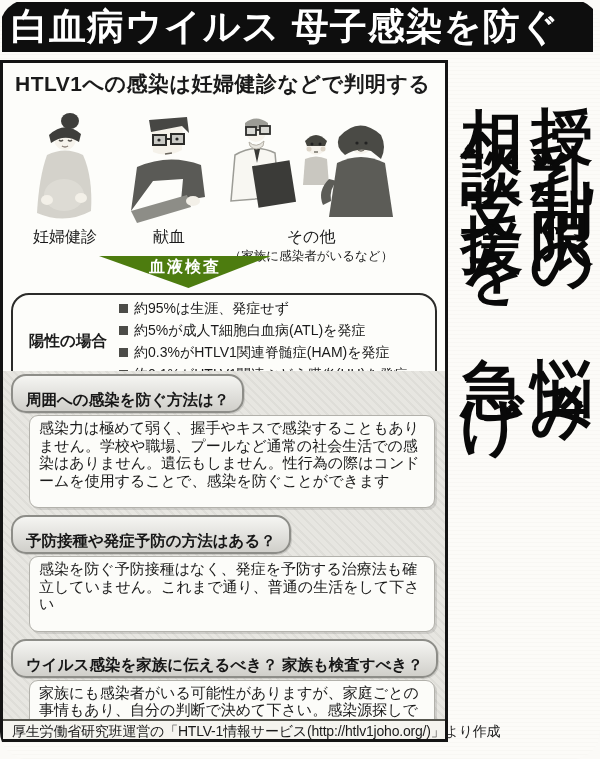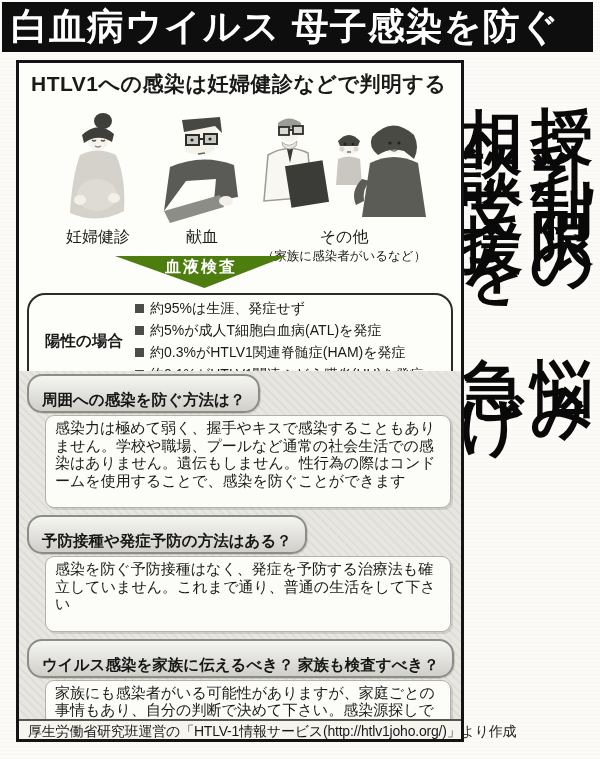--- a/index.html
+++ b/index.html
@@ -3,43 +3,43 @@
 <meta charset="utf-8">
 <style>
   * { margin:0; padding:0; box-sizing:border-box; }
   html,body { width:600px; height:759px; }
   body {
     font-family:"Liberation Sans","DejaVu Sans",sans-serif;
     background:#fbfaf7; color:#1a1a1a;
     -webkit-font-smoothing:antialiased;
   }
   .page { position:relative; width:600px; height:759px; overflow:hidden;
-    background:repeating-linear-gradient(0deg, rgba(150,148,140,0.04) 0 1px, transparent 1px 4px), #fcfbf8; }
+    background:repeating-linear-gradient(0deg, rgba(150,148,140,0.04) 0 1px, transparent 1px 4px), #fcfbf8;border-radius:27px; }
 
   
   .banner { position:absolute; left:2px; top:2px; width:591px; height:50px;
     background:#0e0e0e; color:#fff; display:flex; align-items:center;
     padding-left:9px; }
   .banner span { font-size:37px; font-weight:bold; letter-spacing:1px; white-space:nowrap; }
 
   
   .v-headline { position:absolute; top:57px; right:3px; width:140px; height:700px;
     writing-mode:vertical-rl; text-orientation:upright;
     font-family:"DejaVu Serif","Liberation Serif",serif; font-weight:bold;
     font-size:62px; letter-spacing:36px; line-height:70px; color:#090909; }
   .v-headline .vcol { height:100%; }
 
   
-  .infobox { position:absolute; left:16px; top:60px; width:448px; height:682px;
+  .infobox { position:absolute; left:0; top:60px; width:448px; height:682px;
     border:3px solid #141414; background:#fdfdfa; }
   .infobox-header { font-size:21px; font-weight:bold; letter-spacing:0.5px;
     margin:7px 0 0 12px; white-space:nowrap; }
 
   
-  .figures-row { display:flex; justify-content:center; align-items:flex-end;
+  .figures-row { display:flex; justify-content:flex-start; align-items:flex-end;
     padding:0 14px; margin-top:4px; height:146px; }
   .figure { position:relative; display:flex; flex-direction:column; align-items:center; }
   .fig-label { font-size:16px; margin-top:2px; white-space:nowrap; }
   .fig-sublabel { position:absolute; top:100%; left:50%; transform:translateX(-50%);
     font-size:12.5px; white-space:nowrap; }
 
   
   .arrow-banner { width:172px; height:32px; margin-left:96px; margin-top:8px;
     background:#4d7c0f; clip-path:polygon(0 0,100% 0,52% 100%);
     color:#fff; text-align:center; font-size:16px; font-weight:bold;

